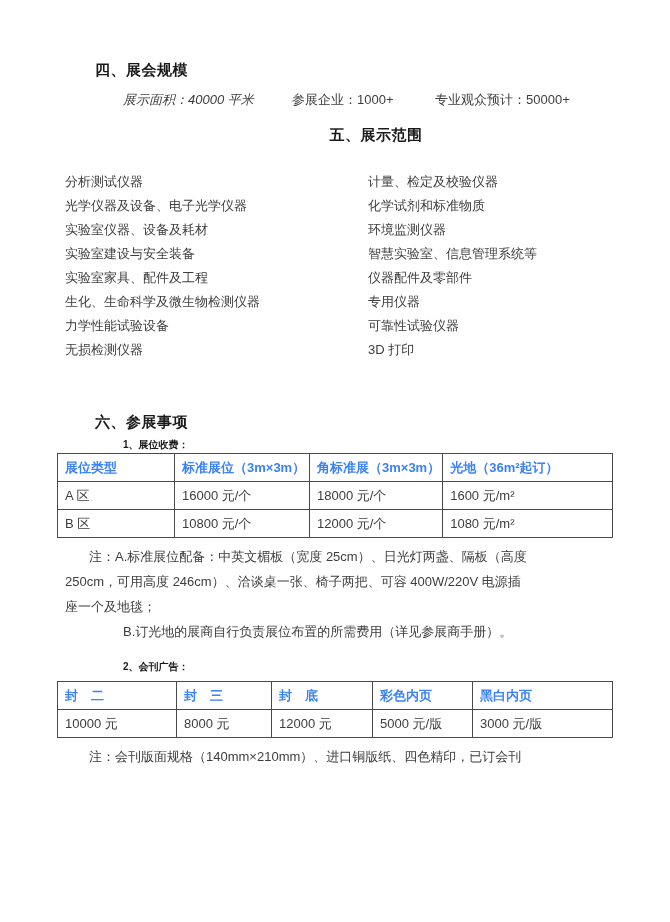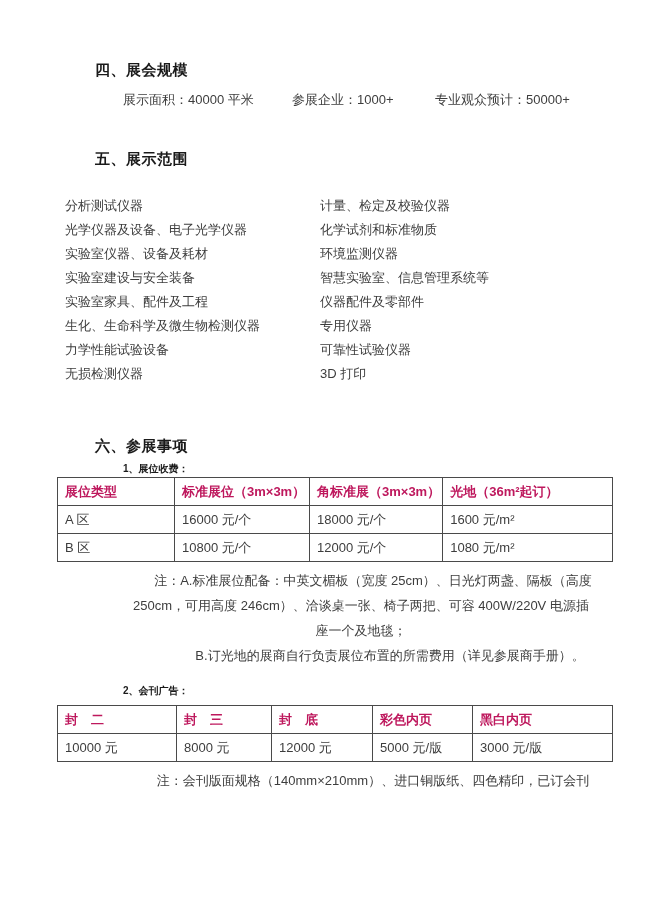--- a/index.html
+++ b/index.html
@@ -12,48 +12,48 @@
     color:var(--text);
   }
   .page{
     position:relative;width:657px;height:922px;overflow:hidden;
     box-sizing:border-box;padding-top:62px;background:var(--bg);
   }
   .h-main{
     margin:0 0 0 95px;font-size:15px;font-weight:bold;color:var(--heading);
     line-height:16px;letter-spacing:0.5px;white-space:nowrap;
   }
-  .h5{margin-top:44px;}
+  .h5{margin-top:20px;text-align:center;}
   .h6{margin-top:52px;}
   .stats{
     display:flex;margin:14px 0 0 123px;font-size:13px;line-height:15px;white-space:nowrap;
   }
-  .stat-1{width:169px;}
+  .stat-1{width:169px;font-style:italic;}
   .stat-2{width:143px;}
   .scope{
-    display:flex;margin:27px 0 0 65px;font-size:13px;line-height:24px;
+    display:flex;margin:27px 0 0 65px;font-size:13px;line-height:24px;gap:48px;
   }
   .scope-col{white-space:nowrap;}
   .scope-col.left{width:255px;}
   .subtitle{
     margin:8px 0 0 123px;font-size:10px;font-weight:bold;color:var(--heading);
     line-height:14px;white-space:nowrap;
   }
   .sub2{margin-top:16px;}
   table{
     border-collapse:collapse;table-layout:fixed;margin:1px 0 0 57px;
   }
   table.t2{margin-top:7px;}
   td{
     border:1px solid var(--border);height:27px;padding:0 2px 0 7px;
     font-size:13px;vertical-align:middle;white-space:nowrap;overflow:hidden;
   }
-  tr.thead td{font-weight:bold;color:#be185d;}
+  tr.thead td{font-weight:bold;color:#3b82f6;}
   .note{
-    margin:6px 0 0 65px;font-size:13px;line-height:25px;white-space:nowrap;text-align:center;
+    margin:6px 0 0 65px;font-size:13px;line-height:25px;white-space:nowrap;
   }
   .note .indent-note{padding-left:24px;}
   .note .indent-b{padding-left:58px;}
 </style>
 </head>
 <body>
 
 <div class="page">
 
   <h2 class="h-main">四、展会规模</h2>

